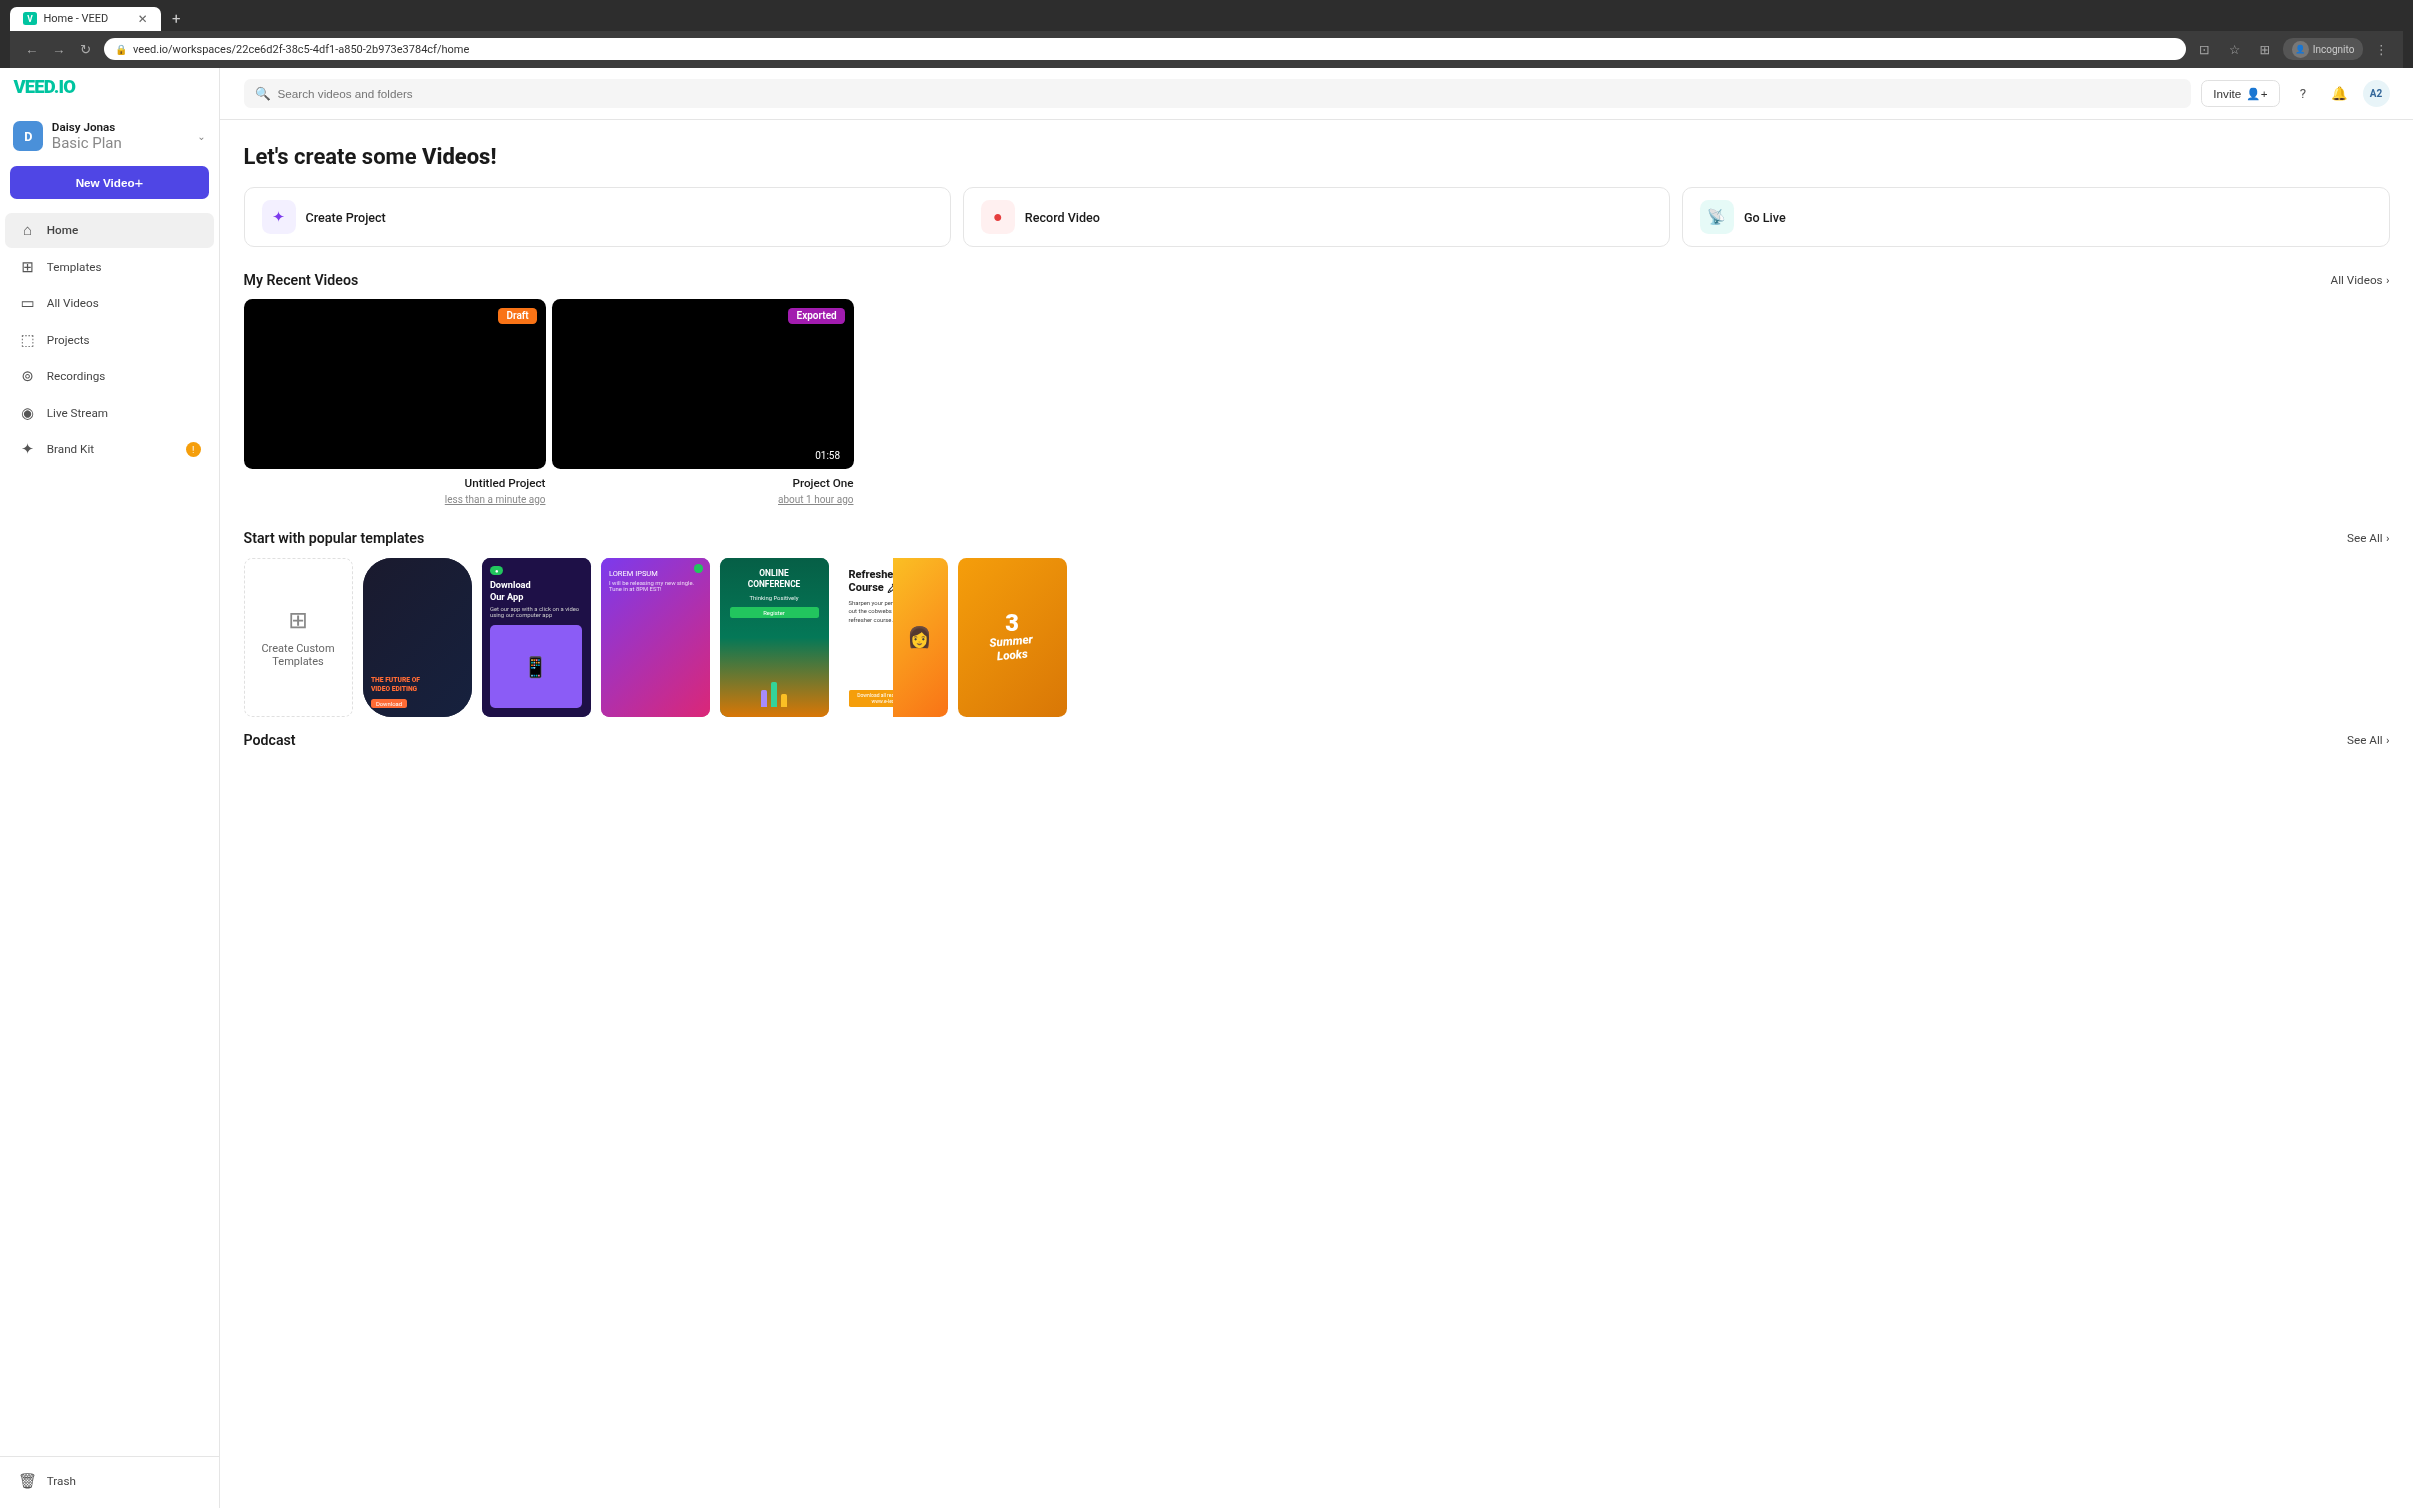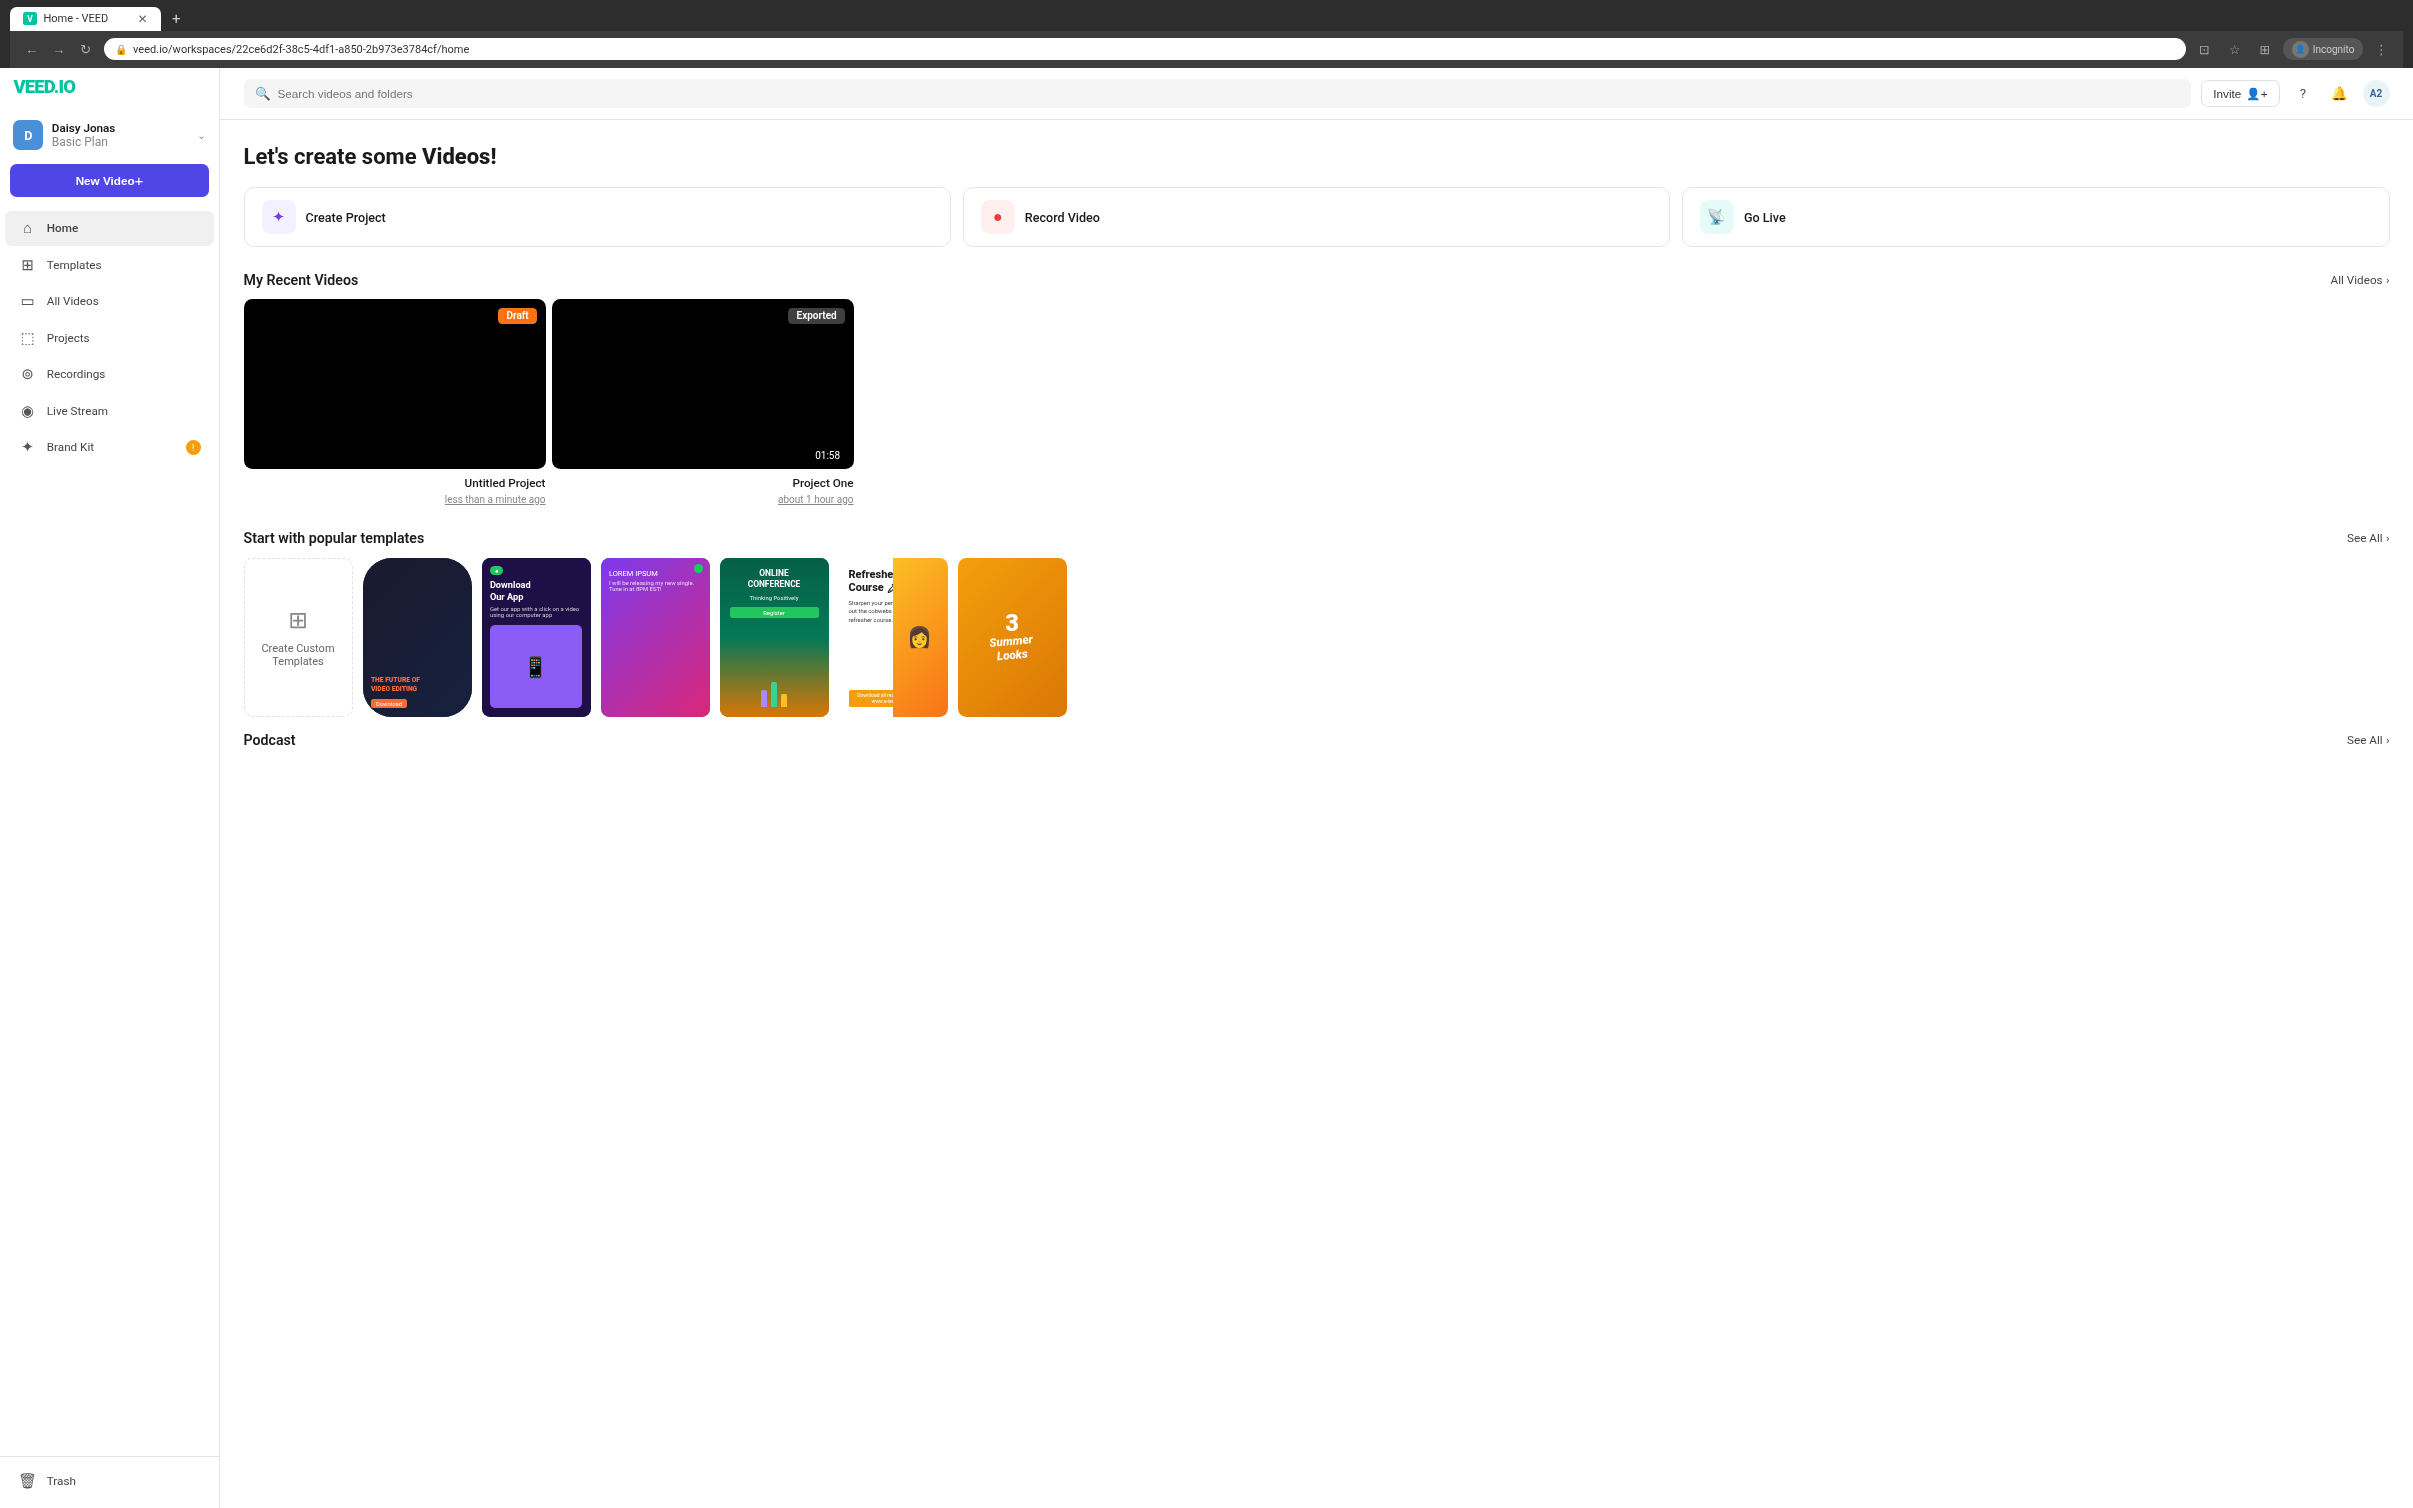--- a/index.html
+++ b/index.html
@@ -26,21 +26,21 @@
     .app { display: flex; flex: 1; overflow: hidden; }
 
     
     .sidebar { width: 220px; background: #fff; border-right: 0.8px solid #e5e5e5; display: flex; flex-direction: column; padding: 8px 0; overflow-y: auto; }
     .sidebar-logo { padding: 0 13.4px 17px; font-size: 18.4px; font-weight: 900; color: #000; letter-spacing: -0.8px; }
     .sidebar-logo span { color: #00c4a0; }
     .sidebar-user { display: flex; align-items: center; gap: 8.4px; padding: 6.7px 13.4px 13.4px; cursor: pointer; }
     .user-avatar { width: 30px; height: 30px; background: #4a90d9; border-radius: 6.7px; display: flex; align-items: center; justify-content: center; color: #fff; font-weight: bold; font-size: 12.6px; }
     .user-info { flex: 1; }
     .user-name { font-size: 11.7px; font-weight: 600; color: #1a1a1a; }
-    .user-plan { font-size: 12px; color: #888; }
+    .user-plan { font-size: 15px; color: #888; }
     .user-chevron { color: #888; font-size: 10px; }
 
     .new-video-btn { margin: 0 10px 13.4px; background: #4f46e5; color: #fff; border: none; border-radius: 6.7px; padding: 8.4px 11.7px; font-size: 11.7px; font-weight: 600; cursor: pointer; display: flex; align-items: center; justify-content: center; }
     .new-video-btn .plus { font-size: 15px; font-weight: 400; }
 
     .sidebar-nav { flex: 1; }
     .sidebar-item { display: flex; align-items: center; gap: 10px; padding: 8.4px 13.4px; font-size: 11.7px; color: #444; cursor: pointer; border-radius: 6.7px; margin: 0 5px 1.7px; }
     .sidebar-item.active { background: #f0f0f0; font-weight: 500; }
     .sidebar-item .icon { font-size: 15px; color: #555; width: 18.4px; display: flex; align-items: center; justify-content: center; }
     .sidebar-item .badge { background: #f59e0b; color: #fff; border-radius: 50%; width: 15px; height: 15px; font-size: 9.2px; display: flex; align-items: center; justify-content: center; margin-left: auto; }
@@ -75,21 +75,21 @@
     
     .section-header { display: flex; align-items: center; justify-content: space-between; margin-bottom: 11.7px; }
     .section-title { font-size: 14.2px; font-weight: 600; color: #1a1a1a; }
     .see-all { font-size: 11.7px; color: #444; cursor: pointer; display: flex; align-items: center; gap: 3.4px; }
 
     .video-grid { display: flex; gap: 6px; margin-bottom: 25px; text-align: right; }
     .video-card { flex: 1; max-width: 302px; cursor: pointer; }
     .video-thumb { position: relative; background: #000; border-radius: 8.4px; overflow: hidden; aspect-ratio: 16/9; }
     .video-badge { position: absolute; top: 8.4px; right: 8.4px; padding: 2.5px 8.4px; border-radius: 4.2px; font-size: 10px; font-weight: 600; color: #fff; }
     .badge-draft { background: #f97316; }
-    .badge-exported { background: #404040; }
+    .badge-exported { background: #a21caf; }
     .video-duration { position: absolute; bottom: 6.7px; right: 8.4px; background: rgba(0,0,0,0.7); color: #fff; font-size: 10px; padding: 1.7px 5px; border-radius: 3.4px; }
     .video-title { font-size: 11.7px; font-weight: 500; color: #1a1a1a; margin-top: 6.7px; }
     .video-time { font-size: 10px; color: #888; margin-top: 4px; text-decoration: underline; }
 
     
     .templates-scroll { display: flex; gap: 10px; overflow-x: auto; padding-bottom: 6.7px; scrollbar-width: none; }
     .templates-scroll::-webkit-scrollbar { display: none; }
     .template-card { flex-shrink: 0; width: 109px; height: 159px; border-radius: 8.4px; overflow: hidden; cursor: pointer; position: relative; }
     .template-create { width: 109px; height: 159px; border: 1.7px dashed #e0e0e0; border-radius: 8.4px; display: flex; flex-direction: column; align-items: center; justify-content: center; gap: 8.4px; cursor: pointer; flex-shrink: 0; color: #666; font-size: 11px; text-align: center; padding: 8.4px; }
     .template-create .create-icon { font-size: 23.5px; color: #888; }

